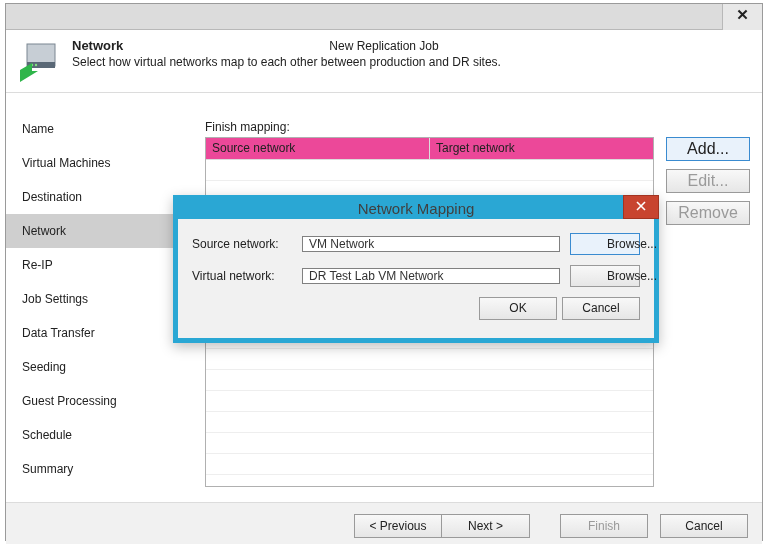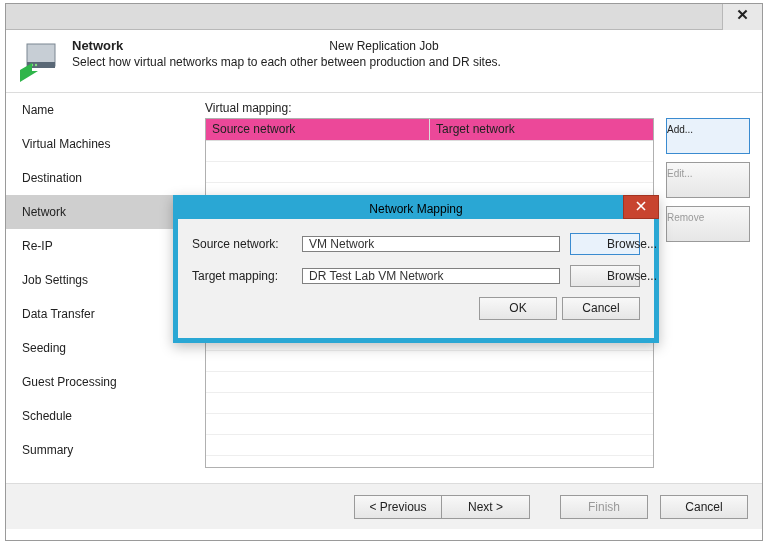--- a/index.html
+++ b/index.html
@@ -7,48 +7,48 @@
   .page { width:768px; height:544px; position:relative; background:#fff; }
   .wizard { position:absolute; left:5px; top:3px; width:758px; height:538px; border:1px solid #9a9a9a; background:#fff; }
   .titlebar { position:relative; height:26px; background:#dcdcdc; border-bottom:1px solid #b8b8b8; }
   .titlebar .title { position:absolute; left:0; right:0; top:0; line-height:26px; text-align:center; font-size:12px;margin-top:29px; }
   .close-x { position:absolute; right:0; top:0; width:40px; height:26px; text-align:center; line-height:22px; font-size:15px; font-weight:bold; border-left:1px solid #b8b8b8; background:#e8e8e8; cursor:default; }
   .header { background:#fff; padding:8px 12px 10px 12px; display:flex; gap:12px; border-bottom:1px solid #dcdcdc; }
   .header .icon { width:42px; height:42px; margin-top:2px; }
   .header .htext { flex:1; }
   .header .htext .htitle { font-weight:bold; font-size:13px; }
   .header .htext .hdesc { margin-top:2px; color:#222; }
-  .body { display:flex; height:390px; }
+  .body { display:flex; height:390px;margin-top:19px; }
   .sidebar { width:185px; background:#fff; }
   .sidebar .item { height:34px; line-height:34px; padding-left:16px; font-size:12px; cursor:default; }
   .sidebar .item.selected { background:#cfcfcf; }
   .main { flex:1; padding:8px 12px 8px 14px; position:relative; }
   .label1 { display:block; margin-bottom:3px; }
   .area { display:flex; gap:12px; }
   .tablewrap { flex:1; border:1px solid #b0b0b0; background:#fff; height:350px; }
   .thead { display:flex; height:22px; background:#ec4899; }
   .thead .th { flex:1; border-right:1px solid #dcdcdc; border-bottom:1px solid #dcdcdc; padding:3px 6px; font-size:12px; }
   .thead .th:last-child { border-right:0; }
   .tbody .tr { display:flex; height:21px; border-bottom:1px solid #eee; }
   .tbody .tr .td { flex:1; padding:2px 6px; }
   .sidebtns { width:84px; display:flex; flex-direction:column; gap:8px; }
-  .btn { height:36px; border:1px solid #9a9a9a; background:linear-gradient(#f8f8f8,#e6e6e6); text-align:left; line-height:22px; font-size:10px; cursor:default; }
+  .btn { height:24px; border:1px solid #9a9a9a; background:linear-gradient(#f8f8f8,#e6e6e6); text-align:center; line-height:22px; font-size:16px; cursor:default; }
   .btn.primary { border:1px solid #3a8bd0; background:#e9f2fb; }
   .btn.disabled { color:#9a9a9a; }
   .footer { height:46px; border-top:1px solid #dcdcdc; background:#f1f1f1; display:flex; justify-content:flex-end; align-items:center; padding-right:14px; gap:0; }
   .footer .fgroup { display:flex; margin-right:18px; }
   .footer .fbtn { width:88px; height:24px; border:1px solid #9a9a9a; background:linear-gradient(#f8f8f8,#e6e6e6); text-align:center; line-height:22px; font-size:12px; margin-left:0; }
   .footer .fbtn.nm { border-left:0; }
   .footer .single { width:88px; height:24px; border:1px solid #9a9a9a; background:linear-gradient(#f8f8f8,#e6e6e6); text-align:center; line-height:22px; font-size:12px; margin-left:12px; }
   .footer .disabled { color:#9a9a9a; }
 
   
   .modal { position:absolute; left:173px; top:195px; width:486px; border:5px solid #2aa7d4; background:#f1f1f1; box-shadow:0 4px 12px rgba(0,0,0,0.25); }
   .modal .mtitle { position:relative; height:24px; background:#2aa7d4; margin:-5px -5px 0 -5px; }
-  .modal .mtitle .mtxt { position:absolute; left:0; right:0; top:0; height:28px; line-height:28px; text-align:center; font-size:12px; color:#000000; }
+  .modal .mtitle .mtxt { position:absolute; left:0; right:0; top:0; height:28px; line-height:28px; text-align:center; font-size:15px; color:#404040; }
   .modal .mtitle .mclose { position:absolute; right:0; top:0; width:36px; height:24px; background:#c8442f; border:1px solid #a23321; text-align:center; }
   .modal .mtitle .mclose svg { margin-top:3px; }
   .modal .mbody { padding:14px 14px 6px 14px; }
   .mrow { display:flex; align-items:center; margin-bottom:10px; gap:6px; }
   .mrow .mlab { width:104px; }
   .mrow .minput { flex:1; height:16px; border:1px solid #808080; background:#fff; padding:0 6px; display:flex; align-items:center; font-size:12px; color:#333; }
   .mrow .mbtn { width:70px; height:22px; border:1px solid #9a9a9a; background:linear-gradient(#f8f8f8,#e6e6e6); text-align:center; line-height:20px; font-size:12px; margin-left:4px;padding-left:36px; }
   .mrow .mbtn.primary { border:1px solid #3a8bd0; background:#e9f2fb; }
   .mbtnrow { display:flex; justify-content:flex-end; gap:5px; padding:0 0 12px 0; }
   .mbtnrow .mbtn2 { width:78px; height:23px; border:1px solid #9a9a9a; background:linear-gradient(#f8f8f8,#e6e6e6); text-align:center; line-height:21px; font-size:12px; }
@@ -88,21 +88,21 @@
       <div class="item">Re-IP</div>
       <div class="item">Job Settings</div>
       <div class="item">Data Transfer</div>
       <div class="item">Seeding</div>
       <div class="item">Guest Processing</div>
       <div class="item">Schedule</div>
       <div class="item">Summary</div>
     </div>
 
     <div class="main">
-      <span class="label1">Virtual mapping:</span>
+      <span class="label1">Finish mapping:</span>
       <div class="area">
         <div class="tablewrap">
           <div class="thead">
             <div class="th">Source network</div>
             <div class="th">Target network</div>
           </div>
           <div class="tbody">
             <div class="tr">
                   <div class="td"></div>
                   <div class="td"></div>
@@ -196,21 +196,21 @@
       </span>
     </div>
   </div>
   <div class="mbody">
     <div class="mrow">
       <div class="mlab">Source network:</div>
       <div class="minput">VM Network</div>
       <div class="mbtn primary">Browse...</div>
     </div>
     <div class="mrow">
-      <div class="mlab">Target mapping:</div>
+      <div class="mlab">Virtual network:</div>
       <div class="minput">DR Test Lab VM Network</div>
       <div class="mbtn">Browse...</div>
     </div>
     <div class="mbtnrow">
       <div class="mbtn2">OK</div>
       <div class="mbtn2">Cancel</div>
     </div>
   </div>
 </div>
 

